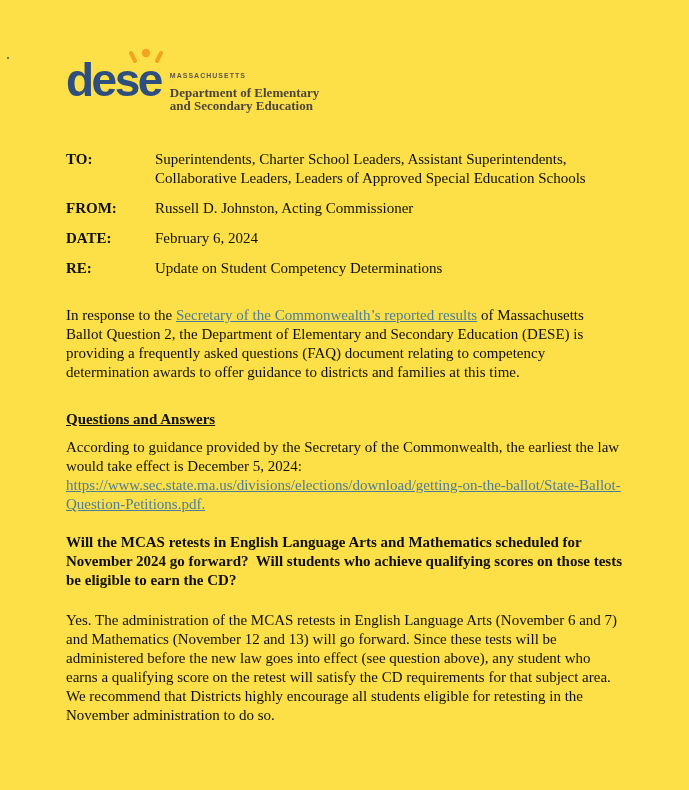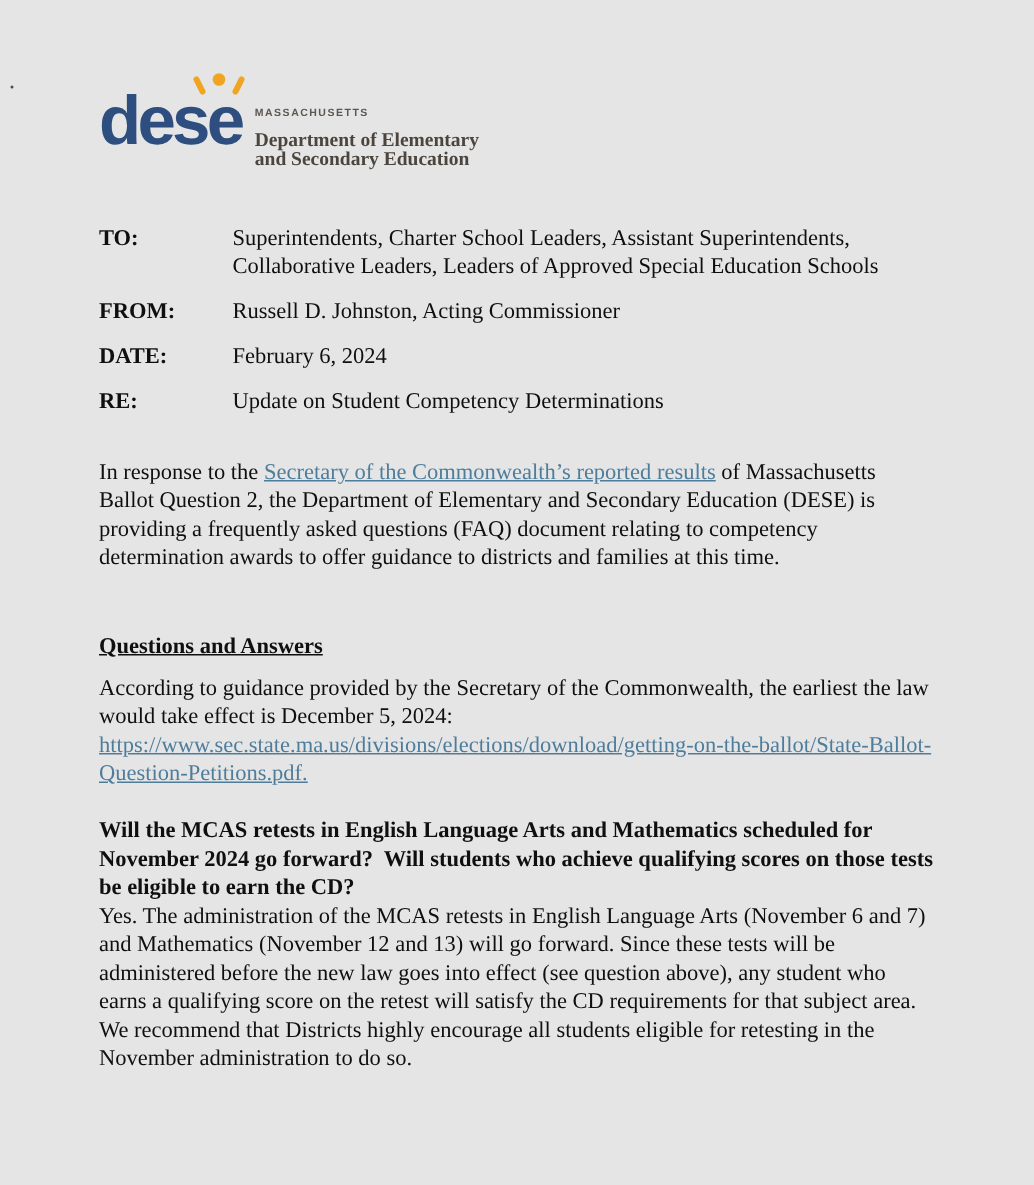--- a/index.html
+++ b/index.html
@@ -2,21 +2,21 @@
 <html><head>
 <meta charset="utf-8">
 <style>
   html, body { margin: 0; padding: 0; background: #ffffff; }
   .page {
     position: relative;
     width: 689px;
     height: 790px;
     box-sizing: border-box;
     padding: 55px 65px 0 66px;
-    background: #e5e5e5;
+    background: #fde047;
     font-family: "Liberation Serif", serif;
     font-size: 15px;
     line-height: 19px;
     color: #0f0f0f;
     overflow: hidden;
   }
   .stray-dot {
     position: absolute;
     left: 7px; top: 57px;
     width: 2px; height: 2px;
@@ -65,29 +65,29 @@
     margin-top: 38px;
     display: grid;
     grid-template-columns: 89px 1fr;
     row-gap: 11px;
   }
   .memo-label { font-weight: bold; }
   
   .para { white-space: pre-wrap; }
   .p-intro { margin-top: 28px; }
   .qa-heading {
-    margin-top: 40px;
+    margin-top: 28px;
     font-weight: bold;
     text-decoration: underline;
   }
   .q { font-weight: bold; white-space: pre-wrap; }
   .q1 { margin-top: 26px; }
   .a1 { margin-top: 9px; }
   .q2 { margin-top: 19px; }
-  .a2 { margin-top: 0; }
+  .a2 { margin-top: 21px; }
   a.doc-link {
     color: #4e7d9b;
     text-decoration: underline;
     cursor: pointer;
     overflow-wrap: break-word;
   }
 </style>
 </head>
 <body>
 

